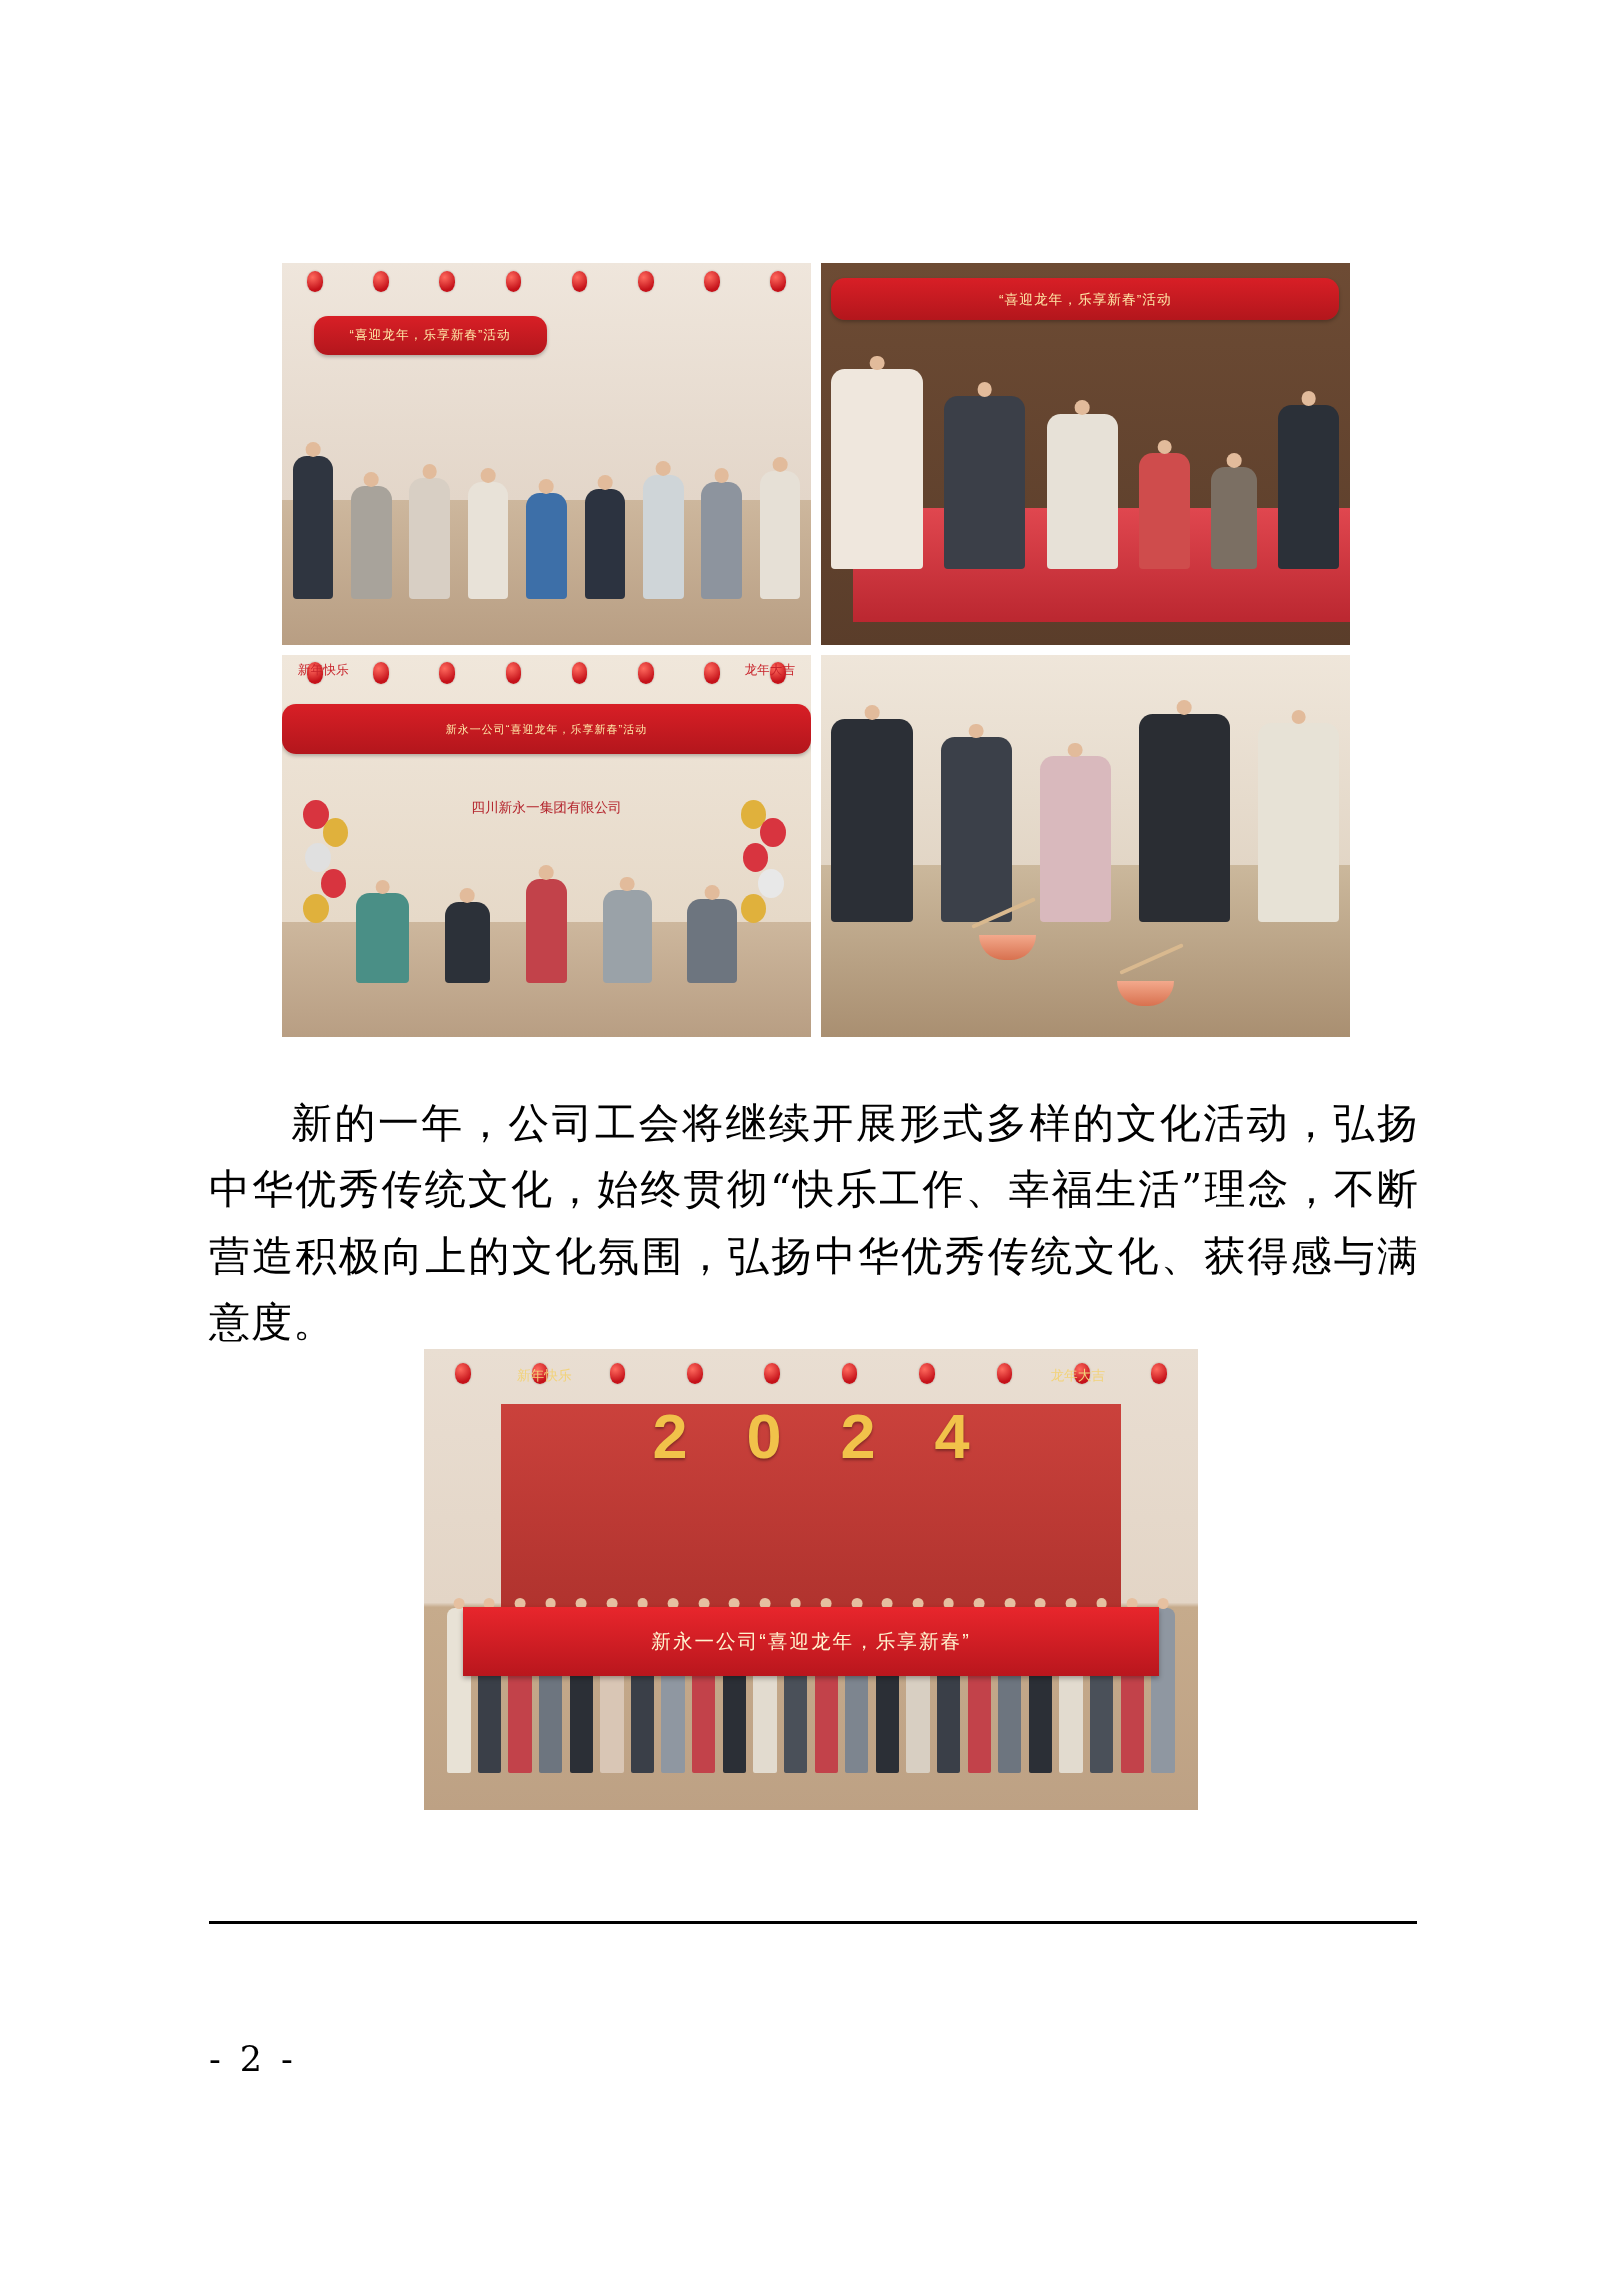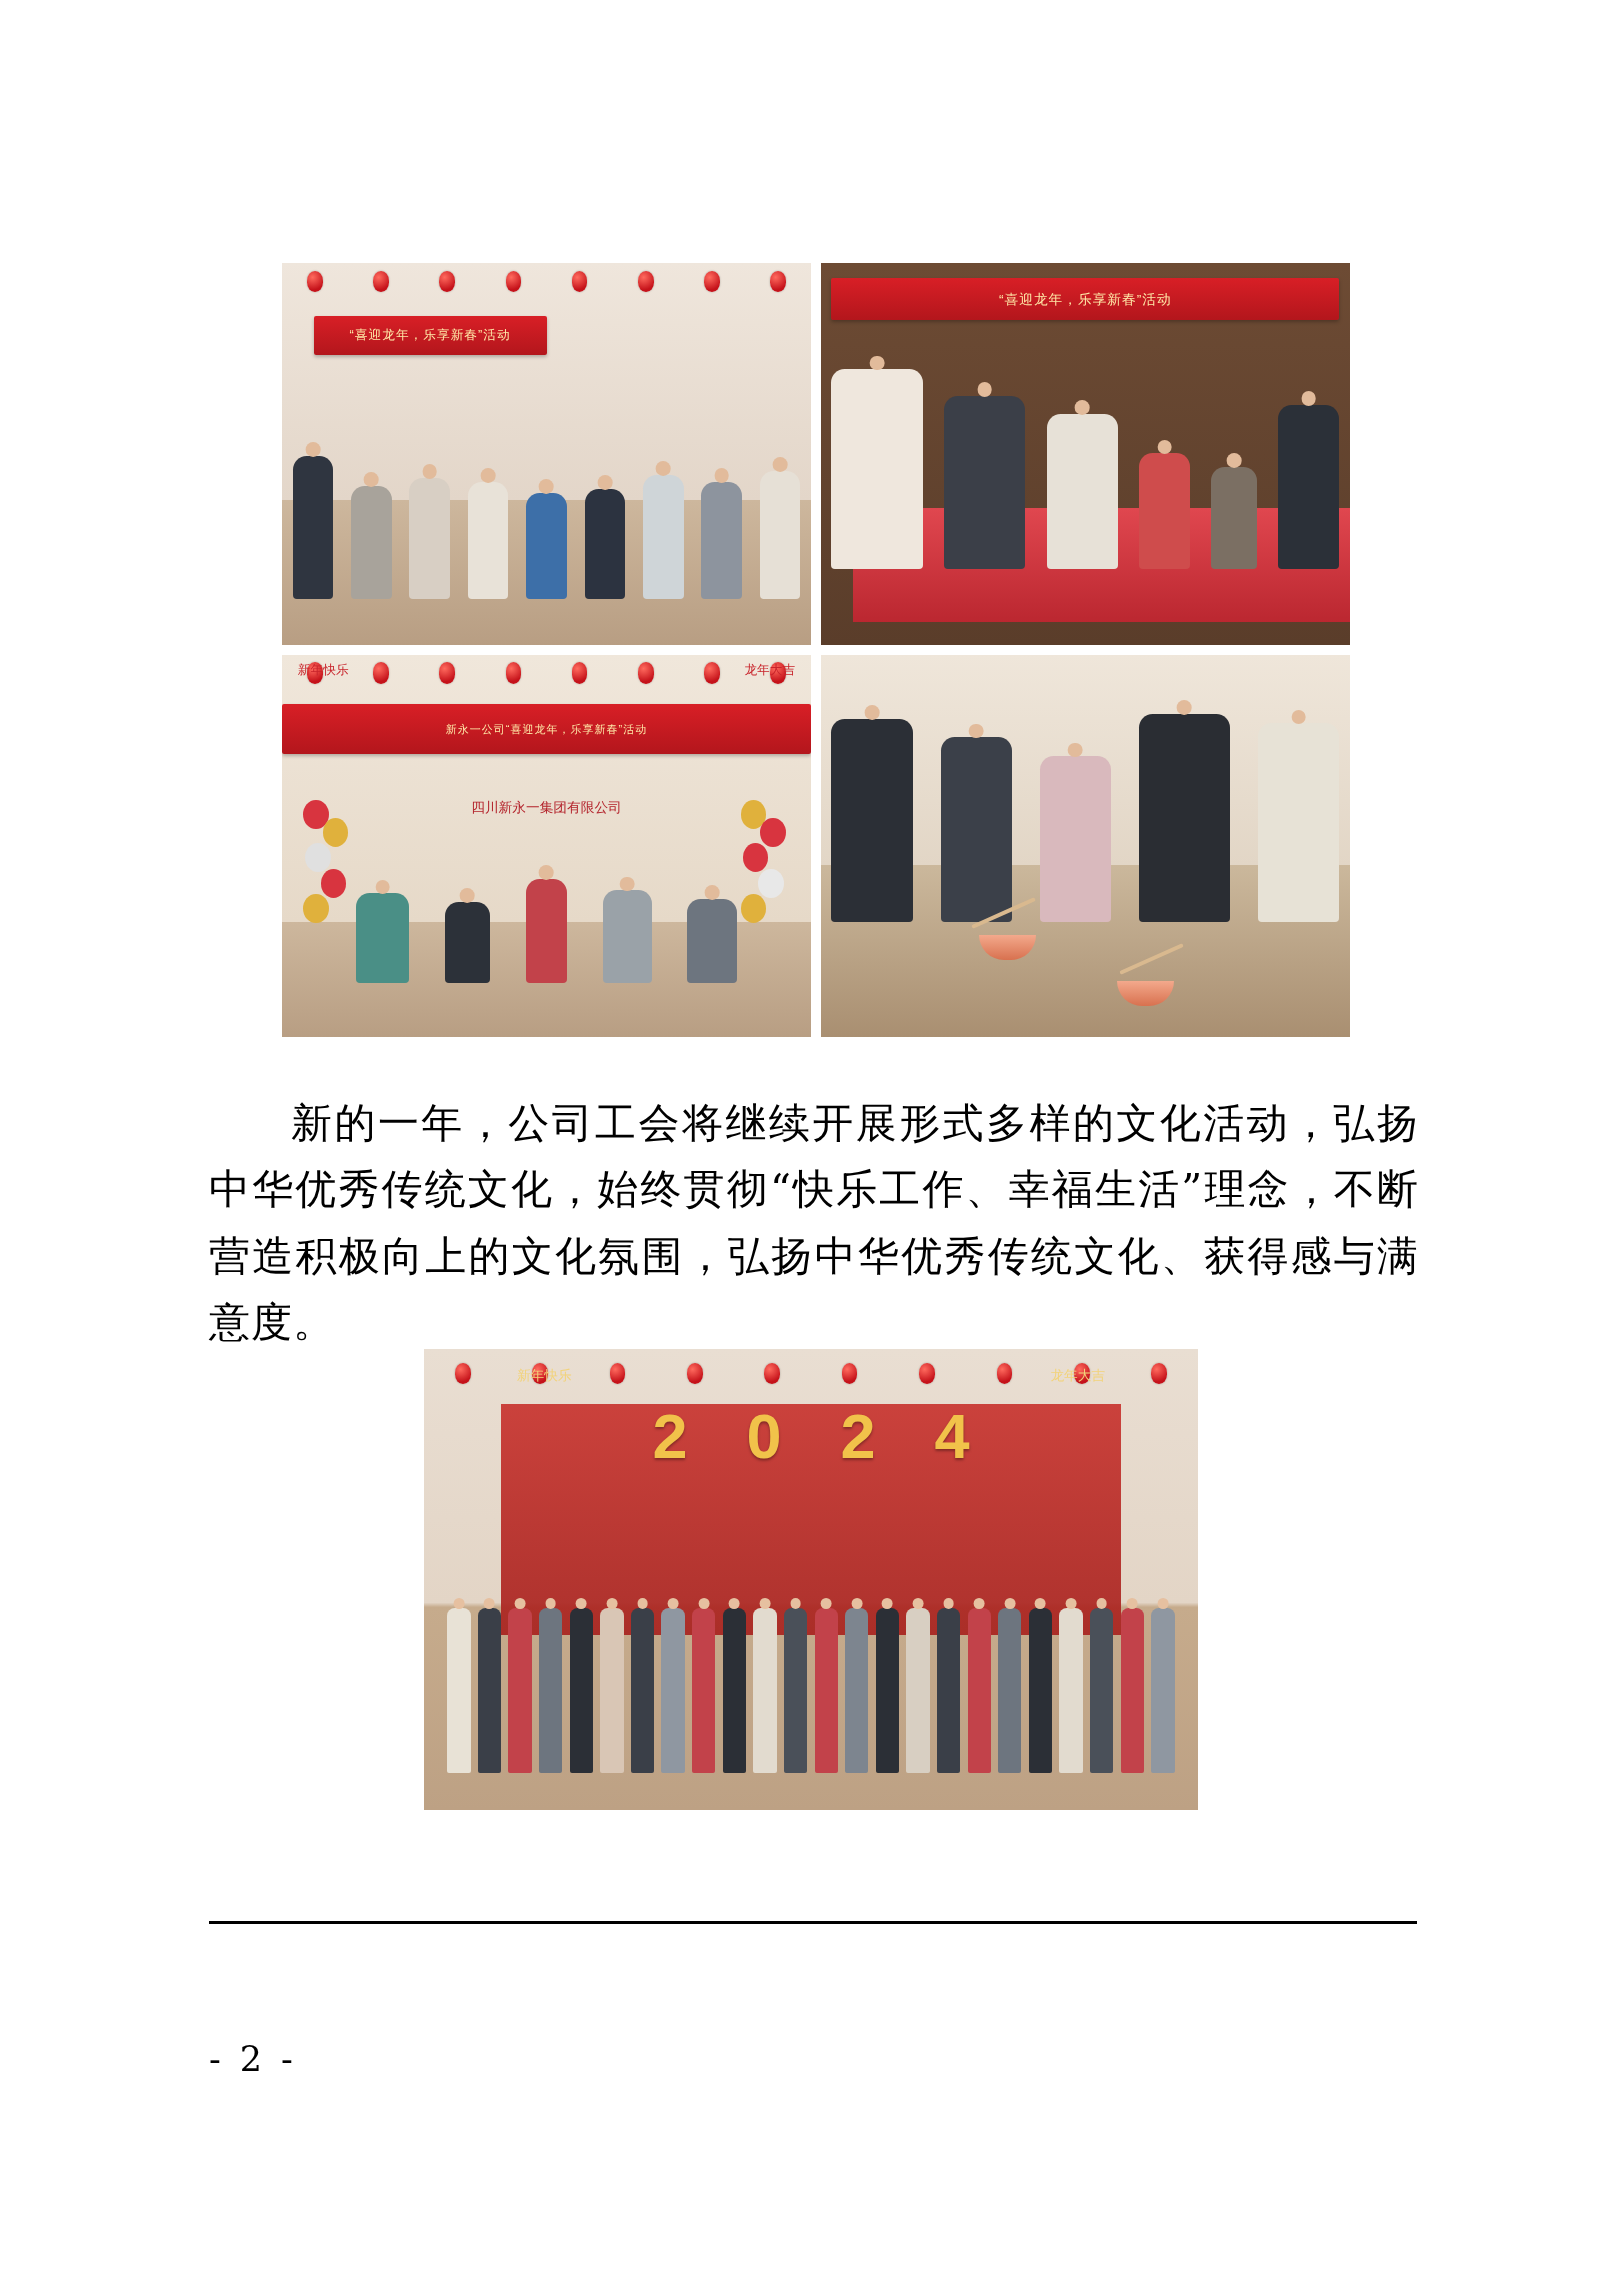--- a/index.html
+++ b/index.html
@@ -60,21 +60,21 @@
     height: 38%;
     background: linear-gradient(#cdb79d, #b89e83);
   }
   .banner-strip {
     position: absolute;
     left: 4%;
     right: 4%;
     top: 10%;
     height: 13%;
     background: linear-gradient(#d81f26, #b3161c);
-    border-radius: 2px;
+    border-radius: 14px;
     color: #ffe9a8;
     font-size: 14.7px;
     line-height: 1.1;
     display: flex;
     align-items: center;
     justify-content: center;
     text-align: center;
     font-family: "Liberation Sans", sans-serif;
     letter-spacing: 1px;
     box-shadow: 0 2px 3.9px rgba(0,0,0,.25);
@@ -460,19 +460,20 @@
       <span class="gp-person" style="background:#3a3f48;"></span>
       <span class="gp-person" style="background:#c2424a;"></span>
       <span class="gp-person" style="background:#6d757f;"></span>
       <span class="gp-person" style="background:#2b2f36;"></span>
       <span class="gp-person" style="background:#e2dbcf;"></span>
       <span class="gp-person" style="background:#4a5059;"></span>
       <span class="gp-person" style="background:#c2424a;"></span>
       <span class="gp-person" style="background:#8f97a1;"></span>
     </div>
 
+    <div class="gp-banner">新永一公司“喜迎龙年，乐享新春”</div>
   </div>
 
   <div class="rule"></div>
   <div class="page-num">- 2 -</div>
 
 </div>
 
 
 </body></html>

